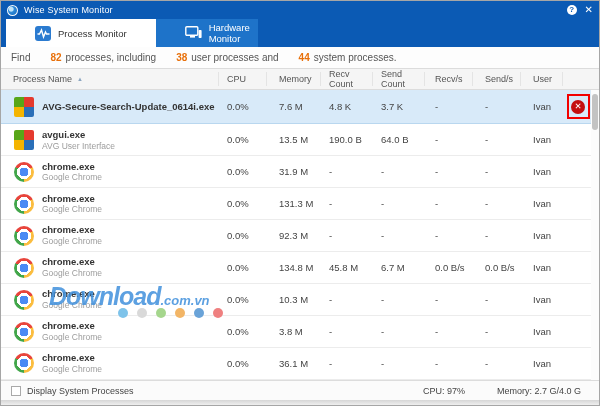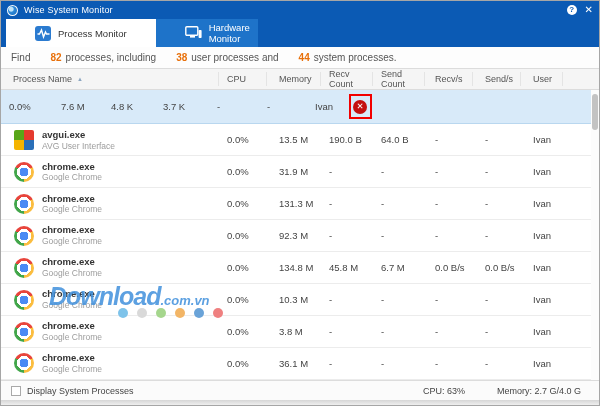--- a/index.html
+++ b/index.html
@@ -172,20 +172,27 @@
     <div class="hcell col-recvc">Recv Count</div>
     <div class="hcell col-sendc">Send Count</div>
     <div class="hcell col-recvs">Recv/s</div>
     <div class="hcell col-sends">Send/s</div>
     <div class="hcell col-user">User</div>
     <div class="hcell col-action"></div>
   </div>
 
   <div class="rows">
     <div id="rows-mount" style="display: contents;"><div class="row highlighted">
+    <div class="cell name-cell col-name" style="padding-left:0;">
+      <span class="proc-icon avg"></span>
+      <span class="name-wrap">
+        <span class="proc-name">AVG-Secure-Search-Update_0614i.exe</span>
+
+      </span>
+    </div>
     <div class="cell col-cpu">0.0%</div>
     <div class="cell col-mem">7.6 M</div>
     <div class="cell col-recvc">4.8 K</div>
     <div class="cell col-sendc">3.7 K</div>
     <div class="cell col-recvs">-</div>
     <div class="cell col-sends">-</div>
     <div class="cell col-user">Ivan</div>
     <div class="cell col-action">
             <span class="action-wrap">
               <span class="close-annotation">
@@ -337,19 +344,19 @@
       <div class="scroll-thumb"></div>
     </div>
   </div>
 
   <div class="statusbar">
     <div class="check-group">
       <span class="checkbox"></span>
       <span>Display System Processes</span>
     </div>
     <div class="status-right">
-      <span>CPU: 63%</span>
+      <span>CPU: 97%</span>
       <span>Memory: 2.7 G/4.0 G</span>
     </div>
   </div>
 
   <div class="bottom-shadow"></div>
 </div>
 
 </body></html>

